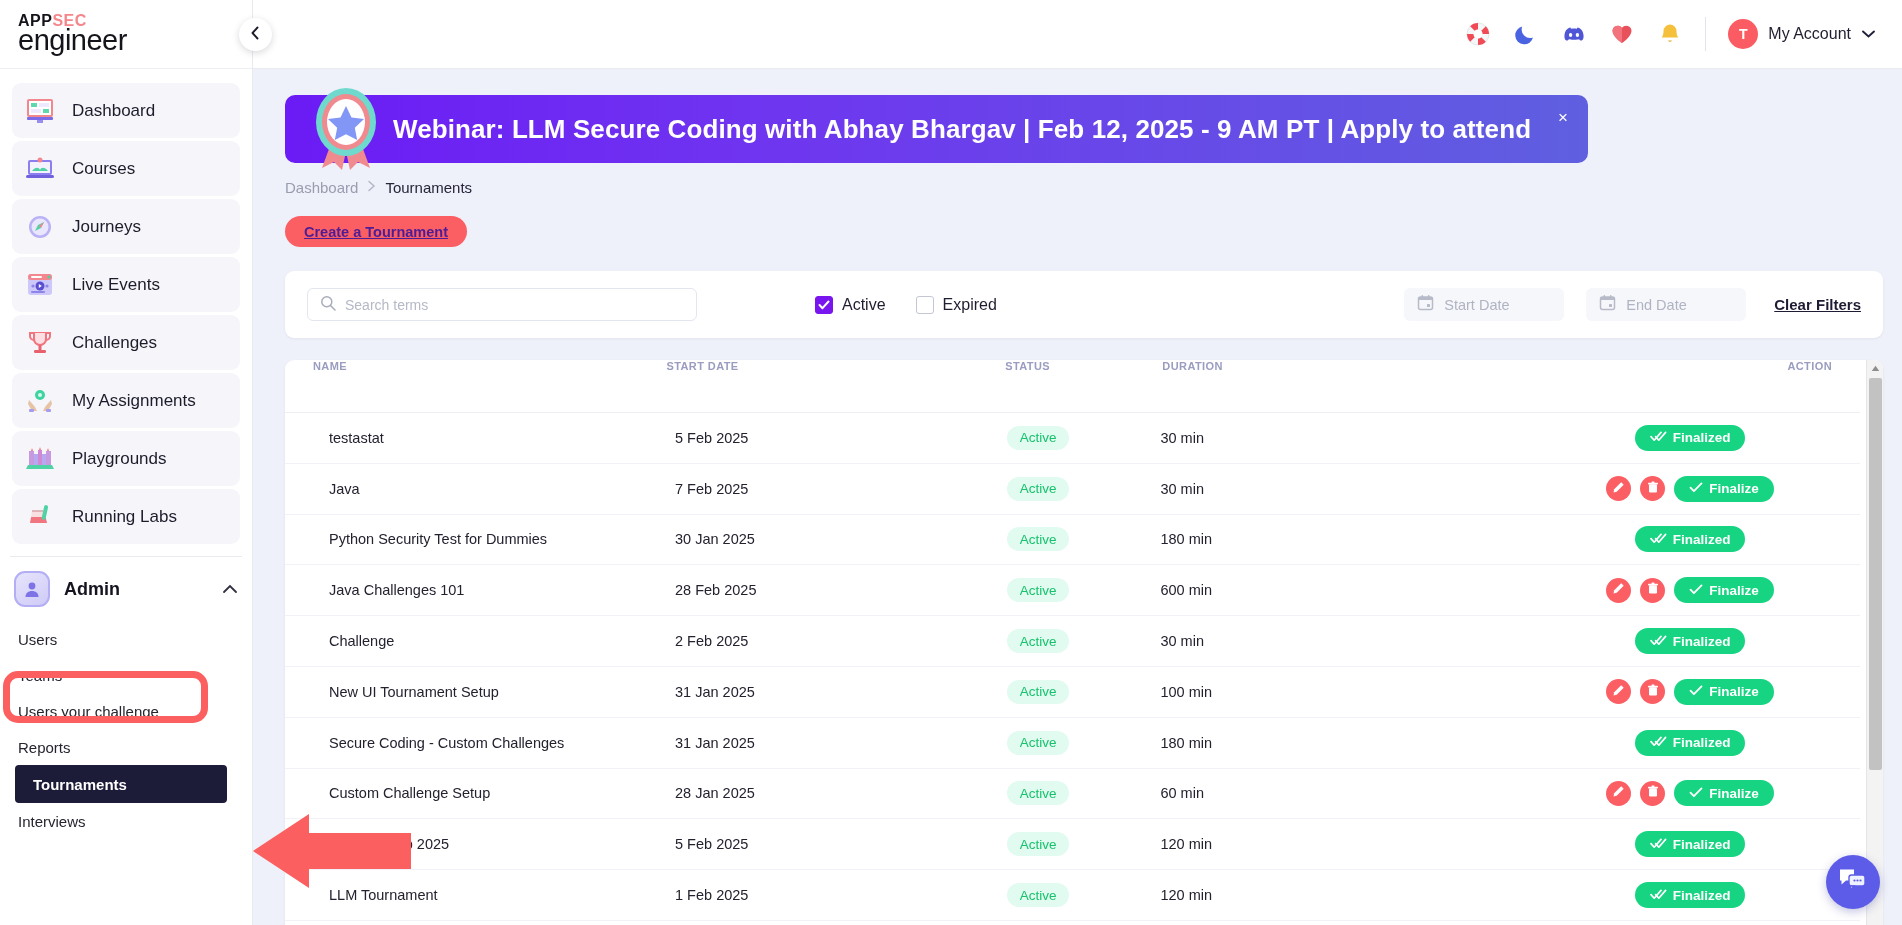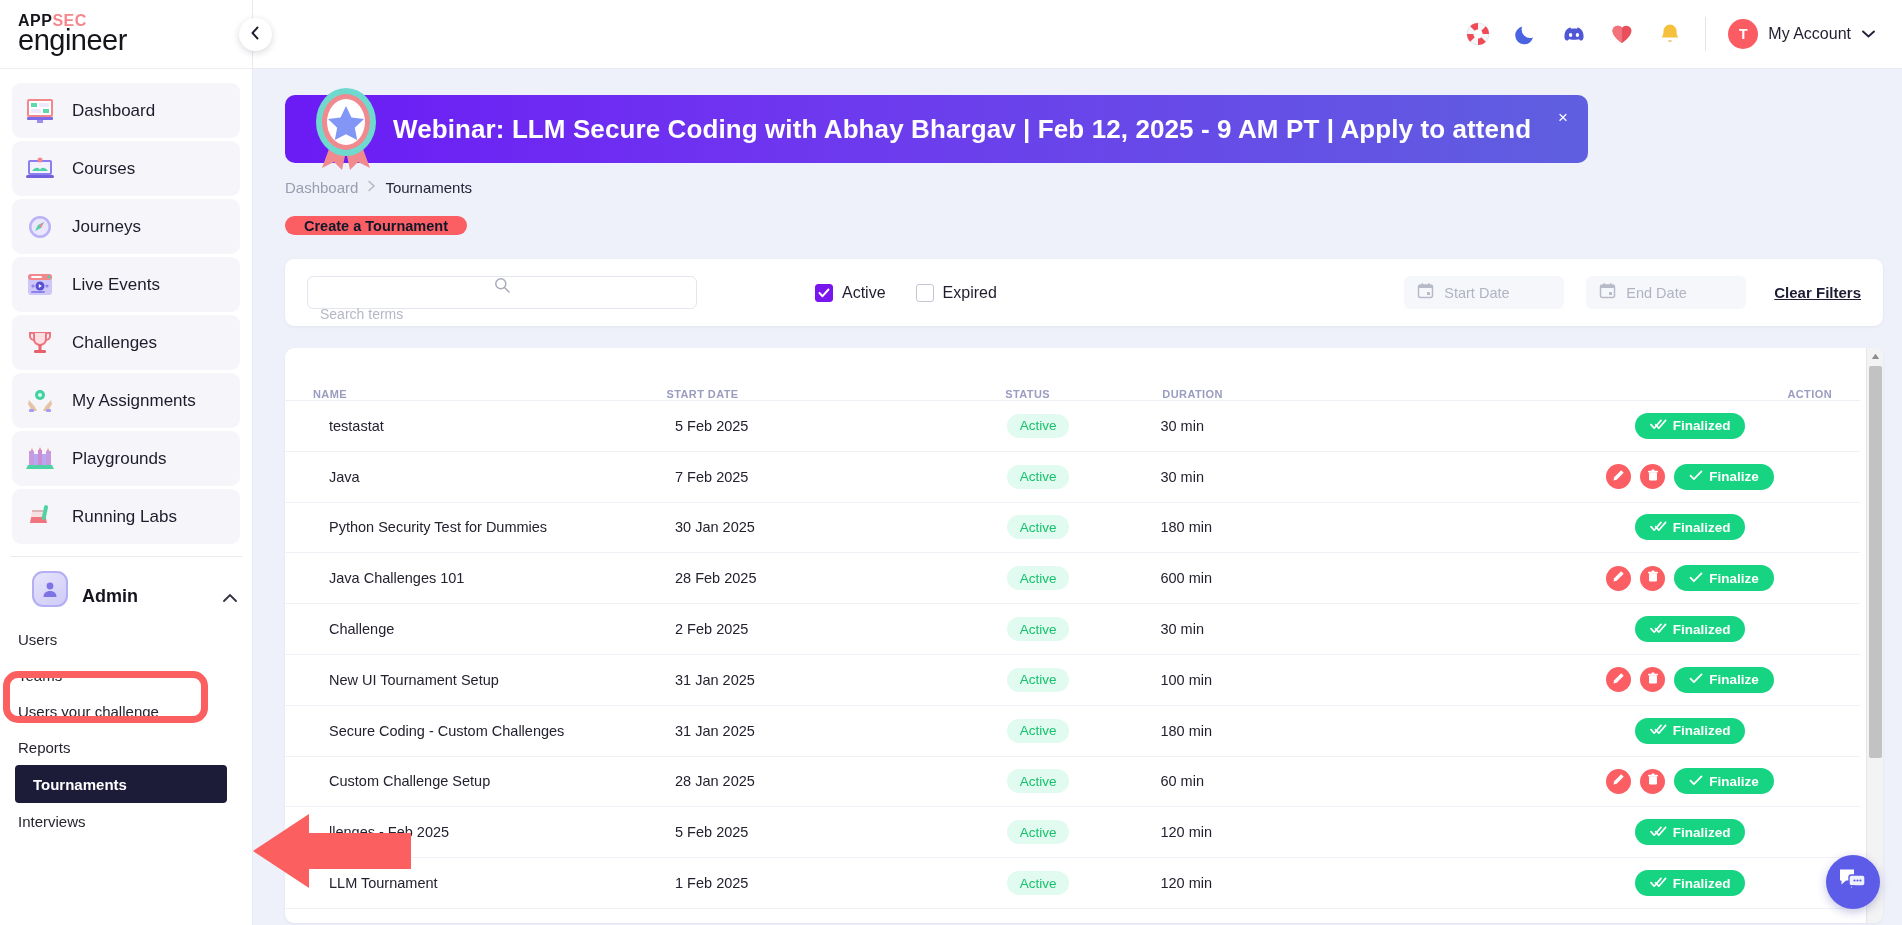--- a/index.html
+++ b/index.html
@@ -50,22 +50,22 @@
   }
   .nav-item .label {
     font-size: 17px; color: #1d1c2b; font-weight: 400;
   }
   .nav-icon { width: 34px; height: 30px; flex: none; }
 
   .sidebar-divider {
     margin: 12px 10px 0 10px; height: 1px; background: #e9ebf1;
   }
   .admin-row {
-    display: flex; align-items: flex-end; gap: 14px;
-    padding: 14px 14px 14px 32px; cursor: pointer;
+    display: flex; align-items: center; gap: 14px;
+    padding: 14px 14px 14px 14px; cursor: pointer;
   }
   .admin-row .label { font-size: 18px; font-weight: 700; color: #15141f; flex: 1; }
   .admin-avatar {
     width: 36px; height: 36px; border-radius: 11px;
     background: linear-gradient(145deg,#e6e4fb,#cfcbf8);
     border: 2px solid #b4aef5;
     display: flex; align-items: center; justify-content: center;
   }
   .sub-list { padding: 0 0 0 0; }
   .sub-item {
@@ -131,36 +131,37 @@
   }
 
   .breadcrumb { display: flex; align-items: center; gap: 9px; margin-top: 16px; font-size: 15px; }
   .bc-muted { color: #9a9db0; cursor: pointer; }
   .bc-sep { color: #b4b7c6; font-size: 13px; }
   .bc-current { color: #26253a; }
 
   .create-btn {
     margin-top: 20px;
     display: inline-flex; align-items: center; justify-content: center;
-    height: 19px; padding: 0 19px; border-radius: 17px;
-    background: #fb5f64; color: #0f172a;
+    height: 31px; padding: 0 19px; border-radius: 17px;
+    background: #fb5f64; color: #4c1d95;
     font-size: 14.5px; font-weight: 700; cursor: pointer;
     border: none;
+    text-decoration: underline;
   }
 
   .filter-card {
     margin-top: 24px; width: 1598px; height: 67px;
     background: #fff; border-radius: 9px;
     box-shadow: 0 1px 3px rgba(30,35,70,.06);
     display: flex; align-items: center; padding: 0 22px;
   }
   .search-box {
     width: 390px; height: 33px; border: 1px solid #e4e6ef;
     border-radius: 6px; display: flex; align-items: center;
-    padding: 0 12px; gap: 9px; background: #fff; flex-direction: column;
+    padding: 0 12px; gap: 9px; background: #fff;
   }
   .search-input {
     border: none; outline: none; font-size: 14px; color: #2b2a3a;
     width: 100%; font-family: "Liberation Sans", sans-serif;
     background: transparent;
   }
   .search-input::placeholder { color: #b5b8c6; }
 
   .checks { display: flex; align-items: center; gap: 30px; margin-left: 118px; }
   .check-item { display: flex; align-items: center; gap: 9px; cursor: pointer; }
@@ -186,21 +187,21 @@
 
   
   .table-card {
     margin-top: 22px; width: 1598px; height: 575px;
     background: #fff; border-radius: 9px;
     box-shadow: 0 1px 3px rgba(30,35,70,.06);
     position: relative; overflow: hidden;
   }
   .tbl { width: 1575px; }
   .thead {
-    display: flex; align-items: flex-end; height: 53px;
+    display: flex; align-items: flex-start; height: 53px;
     border-bottom: 1px solid #edeff4; padding: 0 28px;
   }
   .th {
     font-size: 11px; font-weight: 700; color: #9a9cc0;
     letter-spacing: .4px;
   }
   .col-name   { width: 360px; }
   .col-date   { width: 345px; }
   .col-status { width: 160px; }
   .col-dur    { width: 420px; }

